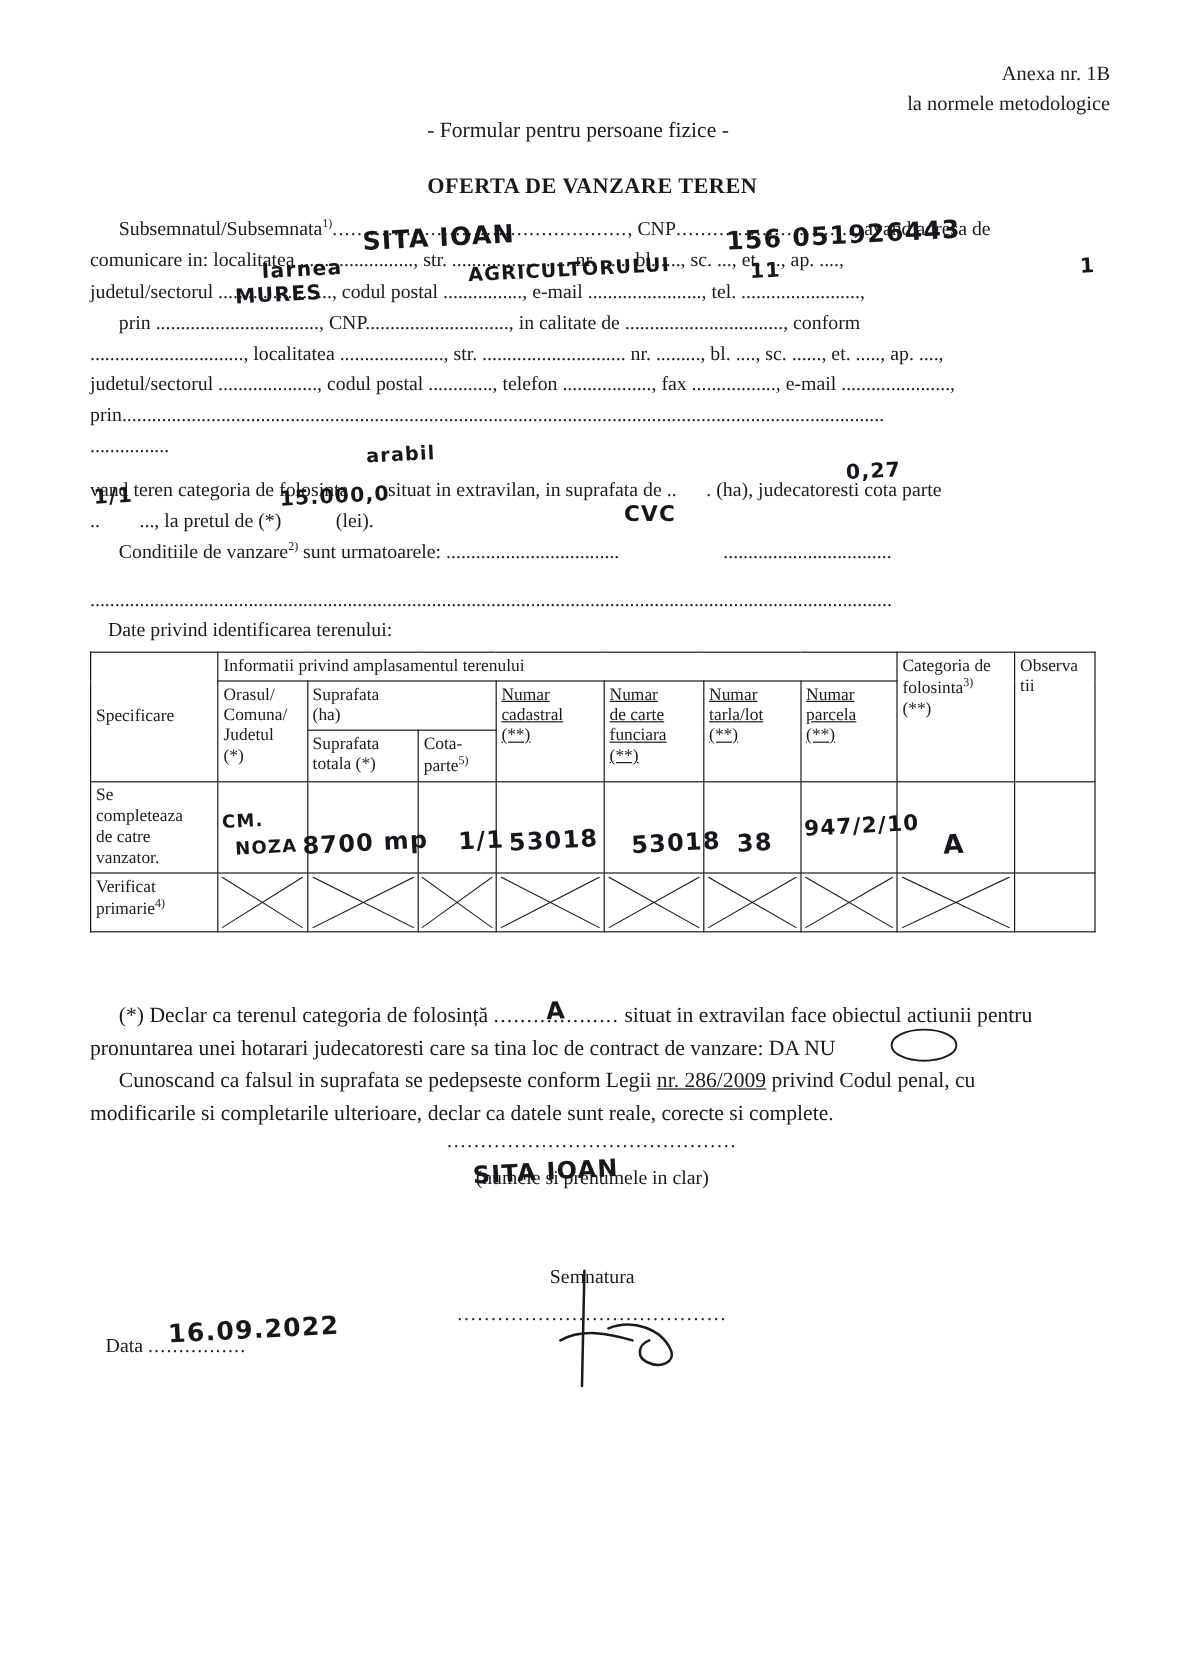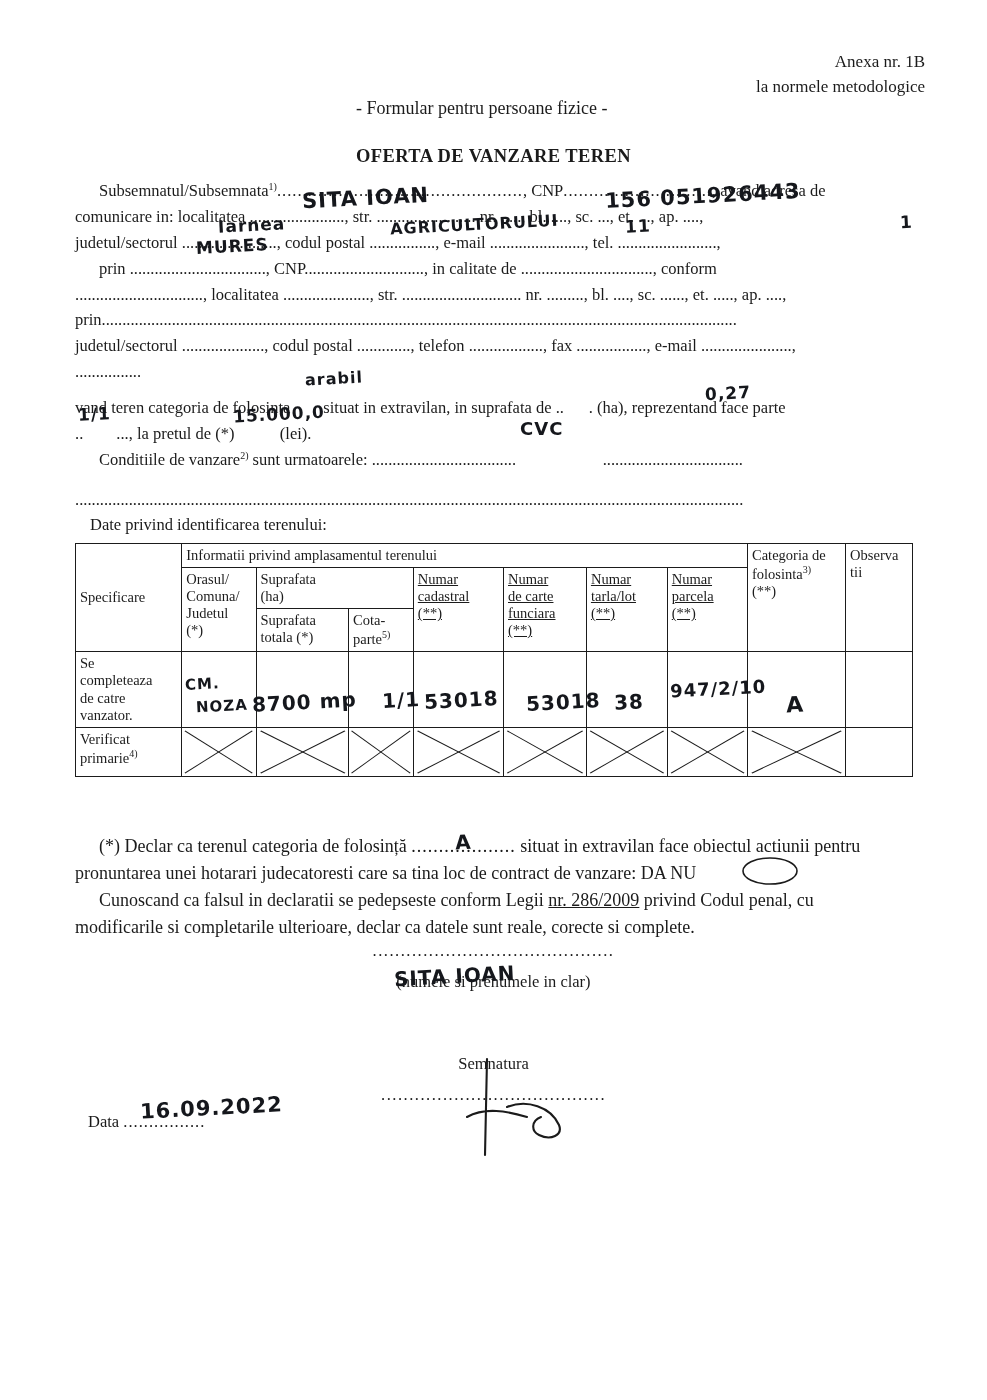--- a/index.html
+++ b/index.html
@@ -157,26 +157,26 @@
   <div class="title">OFERTA DE VANZARE TEREN</div>
 
   <div class="body-text">
     <p>
       <span class="ind"></span><span>Subsemnatul/Subsemnata</span><sup>1)</sup><span class="dots">................................................</span><span>, CNP</span><span class="dots">.............................</span><span>, avand adresa de</span>
     </p>
     <p>comunicare in: localitatea ......................., str. ........................ nr. ....., bl. ...., sc. ..., et. ..., ap. ....,</p>
     <p>judetul/sectorul ......................., codul postal ................, e-mail ......................., tel. ........................,</p>
     <p><span class="ind"></span><span>prin ................................., CNP............................., in calitate de ................................, conform</span></p>
     <p>..............................., localitatea ....................., str. ............................. nr. ........., bl. ...., sc. ......, et. ....., ap. ....,</p>
+    <p>judetul/sectorul ...................., codul postal ............., telefon .................., fax ................., e-mail ......................,</p>
     <p>prin..........................................................................................................................................................</p>
-    <p>judetul/sectorul ...................., codul postal ............., telefon .................., fax ................., e-mail ......................,</p>
     <p>................</p>
     <p style="height:10px">&nbsp;</p>
     <p>
-      <span>vand teren categoria de folosinta</span>&nbsp;&nbsp;&nbsp;&nbsp;&nbsp;&nbsp;&nbsp;&nbsp;<span>situat in extravilan, in suprafata de ..</span>&nbsp;&nbsp;&nbsp;&nbsp;&nbsp;&nbsp;<span>. (ha), reprezentand face parte</span>
+      <span>vand teren categoria de folosinta</span>&nbsp;&nbsp;&nbsp;&nbsp;&nbsp;&nbsp;&nbsp;&nbsp;<span>situat in extravilan, in suprafata de ..</span>&nbsp;&nbsp;&nbsp;&nbsp;&nbsp;&nbsp;<span>. (ha), judecatoresti cota parte</span>
     </p>
     <p>
       <span>..</span>&nbsp;&nbsp;&nbsp;&nbsp;&nbsp;&nbsp;&nbsp;&nbsp;<span>..., la pretul de (*)</span>&nbsp;&nbsp;&nbsp;&nbsp;&nbsp;&nbsp;&nbsp;&nbsp;&nbsp;&nbsp;&nbsp;<span>(lei).</span>
     </p>
     <p>
       <span class="ind"></span><span>Conditiile de vanzare</span><sup>2)</sup>&nbsp;<span>sunt urmatoarele: ...................................</span>&nbsp;&nbsp;&nbsp;&nbsp;&nbsp;&nbsp;&nbsp;&nbsp;&nbsp;&nbsp;&nbsp;&nbsp;&nbsp;&nbsp;&nbsp;&nbsp;&nbsp;&nbsp;&nbsp;&nbsp;&nbsp;<span>..................................</span>
     </p>
     <p style="height:14px">&nbsp;</p>
     <p>..................................................................................................................................................................</p>
   </div>
@@ -338,21 +338,21 @@
   <span class="hw slant" style="left:614px; top:690px; font-size:20px;">38</span>
   <span class="hw slant" style="left:670px; top:678px; font-size:18px;">947/2/10</span>
   <span class="hw slant" style="left:786px; top:692px; font-size:22px;">A</span>
 
   <div class="footnotes">
     <p>
       <span class="ind"></span><span>(*) Declar ca terenul categoria de folosință </span><span class="dots">...................</span><span> situat in extravilan face obiectul actiunii pentru</span>
     </p>
     <p>pronuntarea unei hotarari judecatoresti care sa tina loc de contract de vanzare:   DA    NU</p>
     <p>
-      <span class="ind"></span><span>Cunoscand ca falsul in declaratii se pedepseste conform Legii </span><span class="u">nr. 286/2009</span><span> privind Codul penal, cu</span>
+      <span class="ind"></span><span>Cunoscand ca falsul in suprafata se pedepseste conform Legii </span><span class="u">nr. 286/2009</span><span> privind Codul penal, cu</span>
     </p>
     <p>modificarile si completarile ulterioare, declar ca datele sunt reale, corecte si complete.</p>
   </div>
 
   <span class="hw slant" style="left:455px; top:830px; font-size:20px;">A</span>
   <svg style="position:absolute; left:740px; top:856px;" width="60" height="30">
     <ellipse cx="30" cy="15" rx="27" ry="13" fill="none" stroke="#1b1b1b" stroke-width="1.6"></ellipse>
   </svg>
 
   <div class="vanz">

